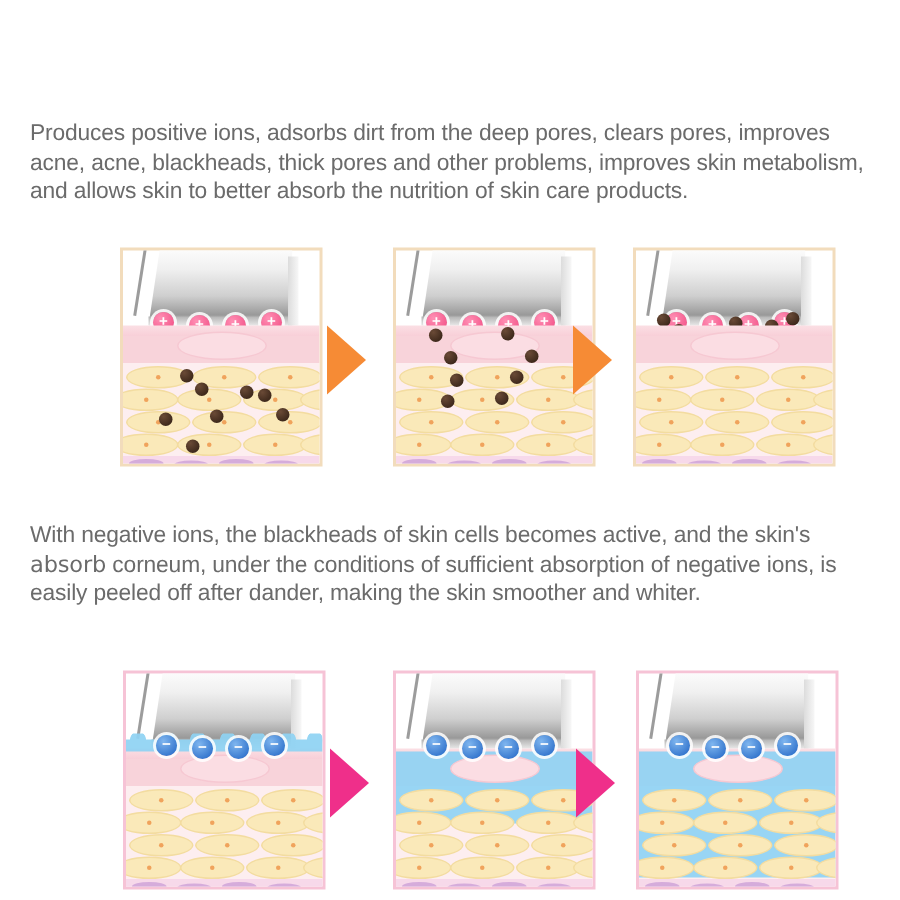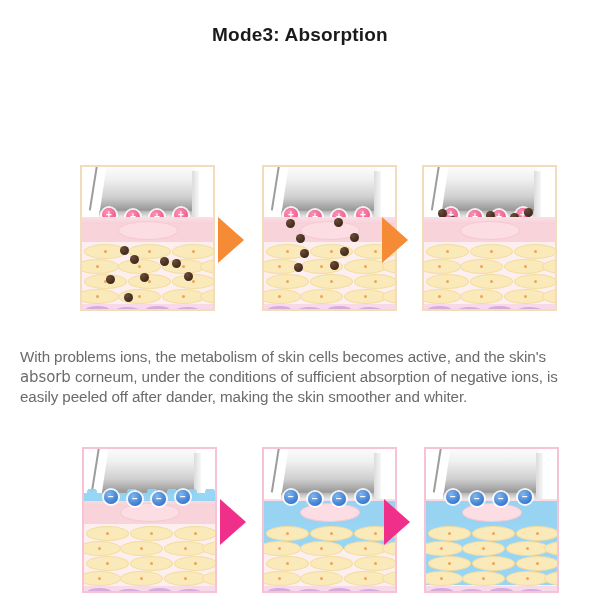--- a/index.html
+++ b/index.html
@@ -146,24 +146,24 @@
   #row1 .arrow.a1{left:218px;top:52px;}
   #row1 .arrow.a2{left:382px;top:52px;}
   #row2 .arrow.a1{left:220px;top:52px;}
   #row2 .arrow.a2{left:384px;top:52px;}
 </style>
 </head>
 <body>
 
 <div id="page">
 
-  <div class="title">Mode3: Absorption</div>
-
-
-  <div class="para" id="para2"><span>With problems ions, the metabolism of skin cells becomes active, and the skin's </span><span class="stratum">absorb</span><span> corneum, under the conditions of sufficient absorption of negative ions, is easily peeled off after dander, making the skin smoother and whiter.</span></div>
+
+  <div class="para" id="para1">Produces positive ions, adsorbs dirt from the deep pores, clears pores, improves acne, acne, blackheads, thick pores and other problems, improves skin metabolism, and allows skin to better absorb the nutrition of skin care products.</div>
+
+  <div class="para" id="para2"><span>With negative ions, the blackheads of skin cells becomes active, and the skin's </span><span class="stratum">absorb</span><span> corneum, under the conditions of sufficient absorption of negative ions, is easily peeled off after dander, making the skin smoother and whiter.</span></div>
 
   <div class="row" id="row1">
 
     <div class="panel p1">
       <div class="scene">
         <div class="probe"></div>
         <div class="probe-stem"></div>
         <div class="probe-edge"></div>
         <div class="probe-side"></div>
 

